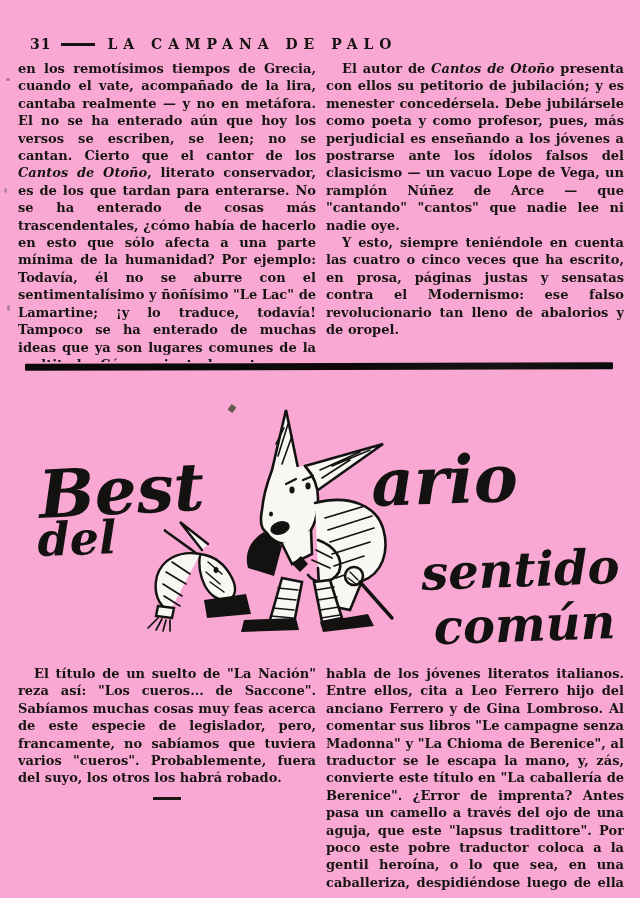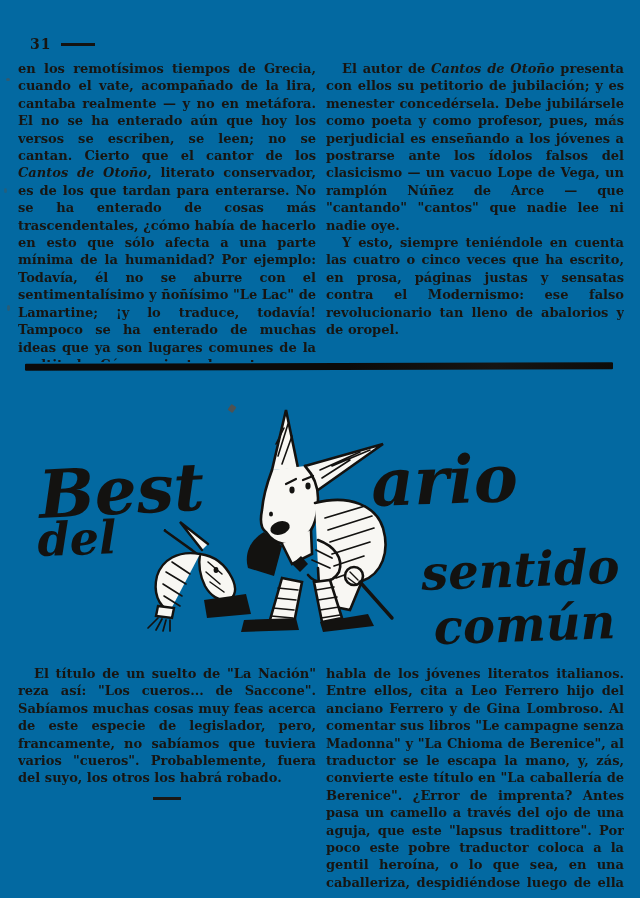--- a/index.html
+++ b/index.html
@@ -1,18 +1,18 @@
 <!DOCTYPE html>
 <html><head>
 <meta charset="utf-8">
 <style>
   html,body { margin:0; padding:0; }
   .page {
     position:relative; width:640px; height:898px;
-    background:#0369a1;
+    background:#f9a8d4;
     font-family:"DejaVu Serif", serif;
     color:#171512; overflow:hidden;
   }
   
   .header { position:absolute; top:36px; left:30px; display:flex; align-items:center; }
   .pageno { font-size:14px; font-weight:bold; letter-spacing:1px; }
   .header-dash { width:34px; height:3px; background:#141311; margin:0 12px 0 10px; }
   .masthead { font-size:14px; font-weight:bold; letter-spacing:6px; white-space:nowrap; }
 
   
@@ -49,20 +49,21 @@
   .speck.s5 { left:612px; top:120px; width:4px; height:4px; opacity:.35; }
 </style>
 </head>
 <body>
 
 <div class="page">
 
   <div class="header">
     <span class="pageno">31</span>
     <span class="header-dash"></span>
+    <span class="masthead">LA CAMPANA DE PALO</span>
   </div>
 
   <div class="cols cols-top">
     <div class="col">
       <p>en los remotísimos tiempos de Grecia, cuando el vate, acompañado de la lira, cantaba realmente — y no en metáfora. El no se ha enterado aún que hoy los versos se escriben, se leen; no se cantan. Cierto que el cantor de los <i>Cantos de Otoño</i>, literato conservador, es de los que tardan para enterarse. No se ha enterado de cosas más trascendentales, ¿cómo había de hacerlo en esto que sólo afecta a una parte mínima de la humanidad? Por ejemplo: Todavía, él no se aburre con el sentimentalísimo y ñoñísimo "Le Lac" de Lamartine; ¡y lo traduce, todavía! Tampoco se ha enterado de muchas ideas que ya son lugares comunes de la multitud. ¿Cómo orientarla, entonces, y querer presentársele a ella en el papel de artista? O se va a la vanguardia o no se es artista. El dilema es imperioso. Oyue-</p>
     </div>
     <div class="col">
       <p class="indent">El autor de <i>Cantos de Otoño</i> presenta con ellos su petitorio de jubilación; y es menester concedérsela. Debe jubilársele como poeta y como profesor, pues, más perjudicial es enseñando a los jóvenes a postrarse ante los ídolos falsos del clasicismo — un vacuo Lope de Vega, un ramplón Núñez de Arce — que "cantando" "cantos" que nadie lee ni nadie oye.</p>
       <p class="indent">Y esto, siempre teniéndole en cuenta las cuatro o cinco veces que ha escrito, en prosa, páginas justas y sensatas contra el Modernismo: ese falso revolucionario tan lleno de abalorios y de oropel.</p>
 

